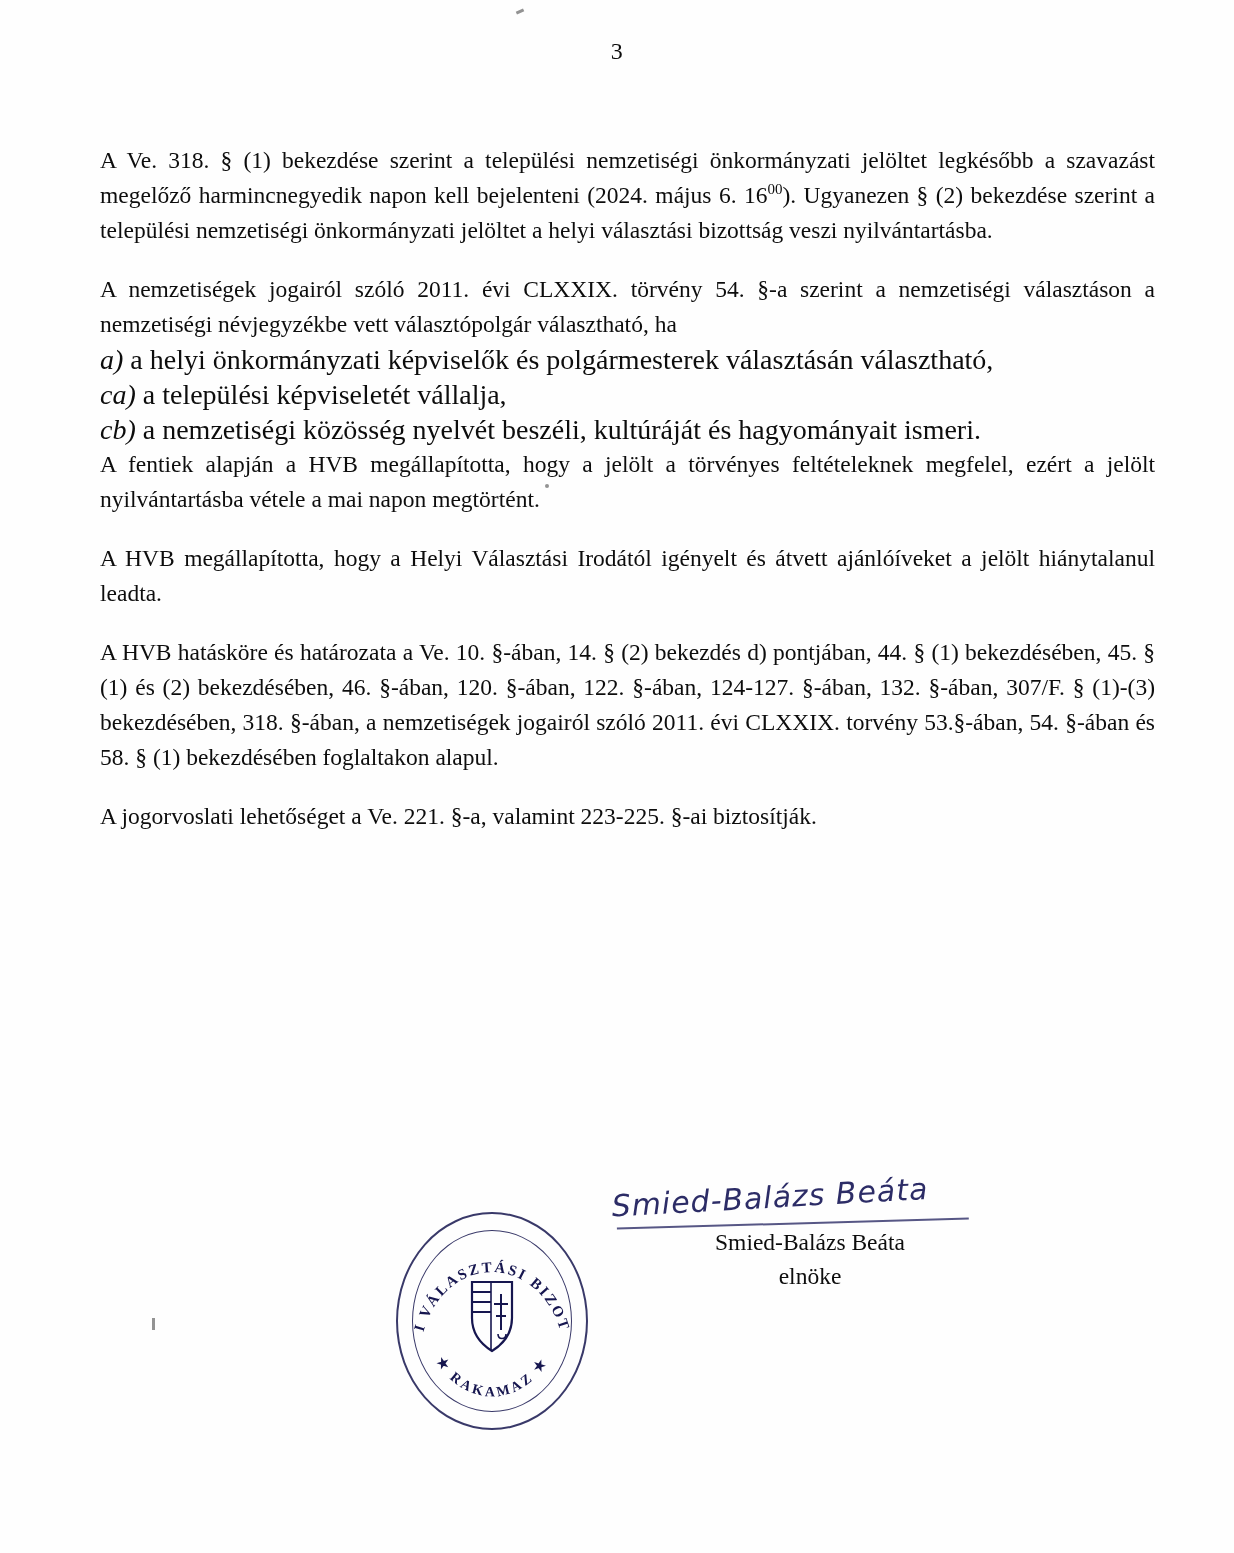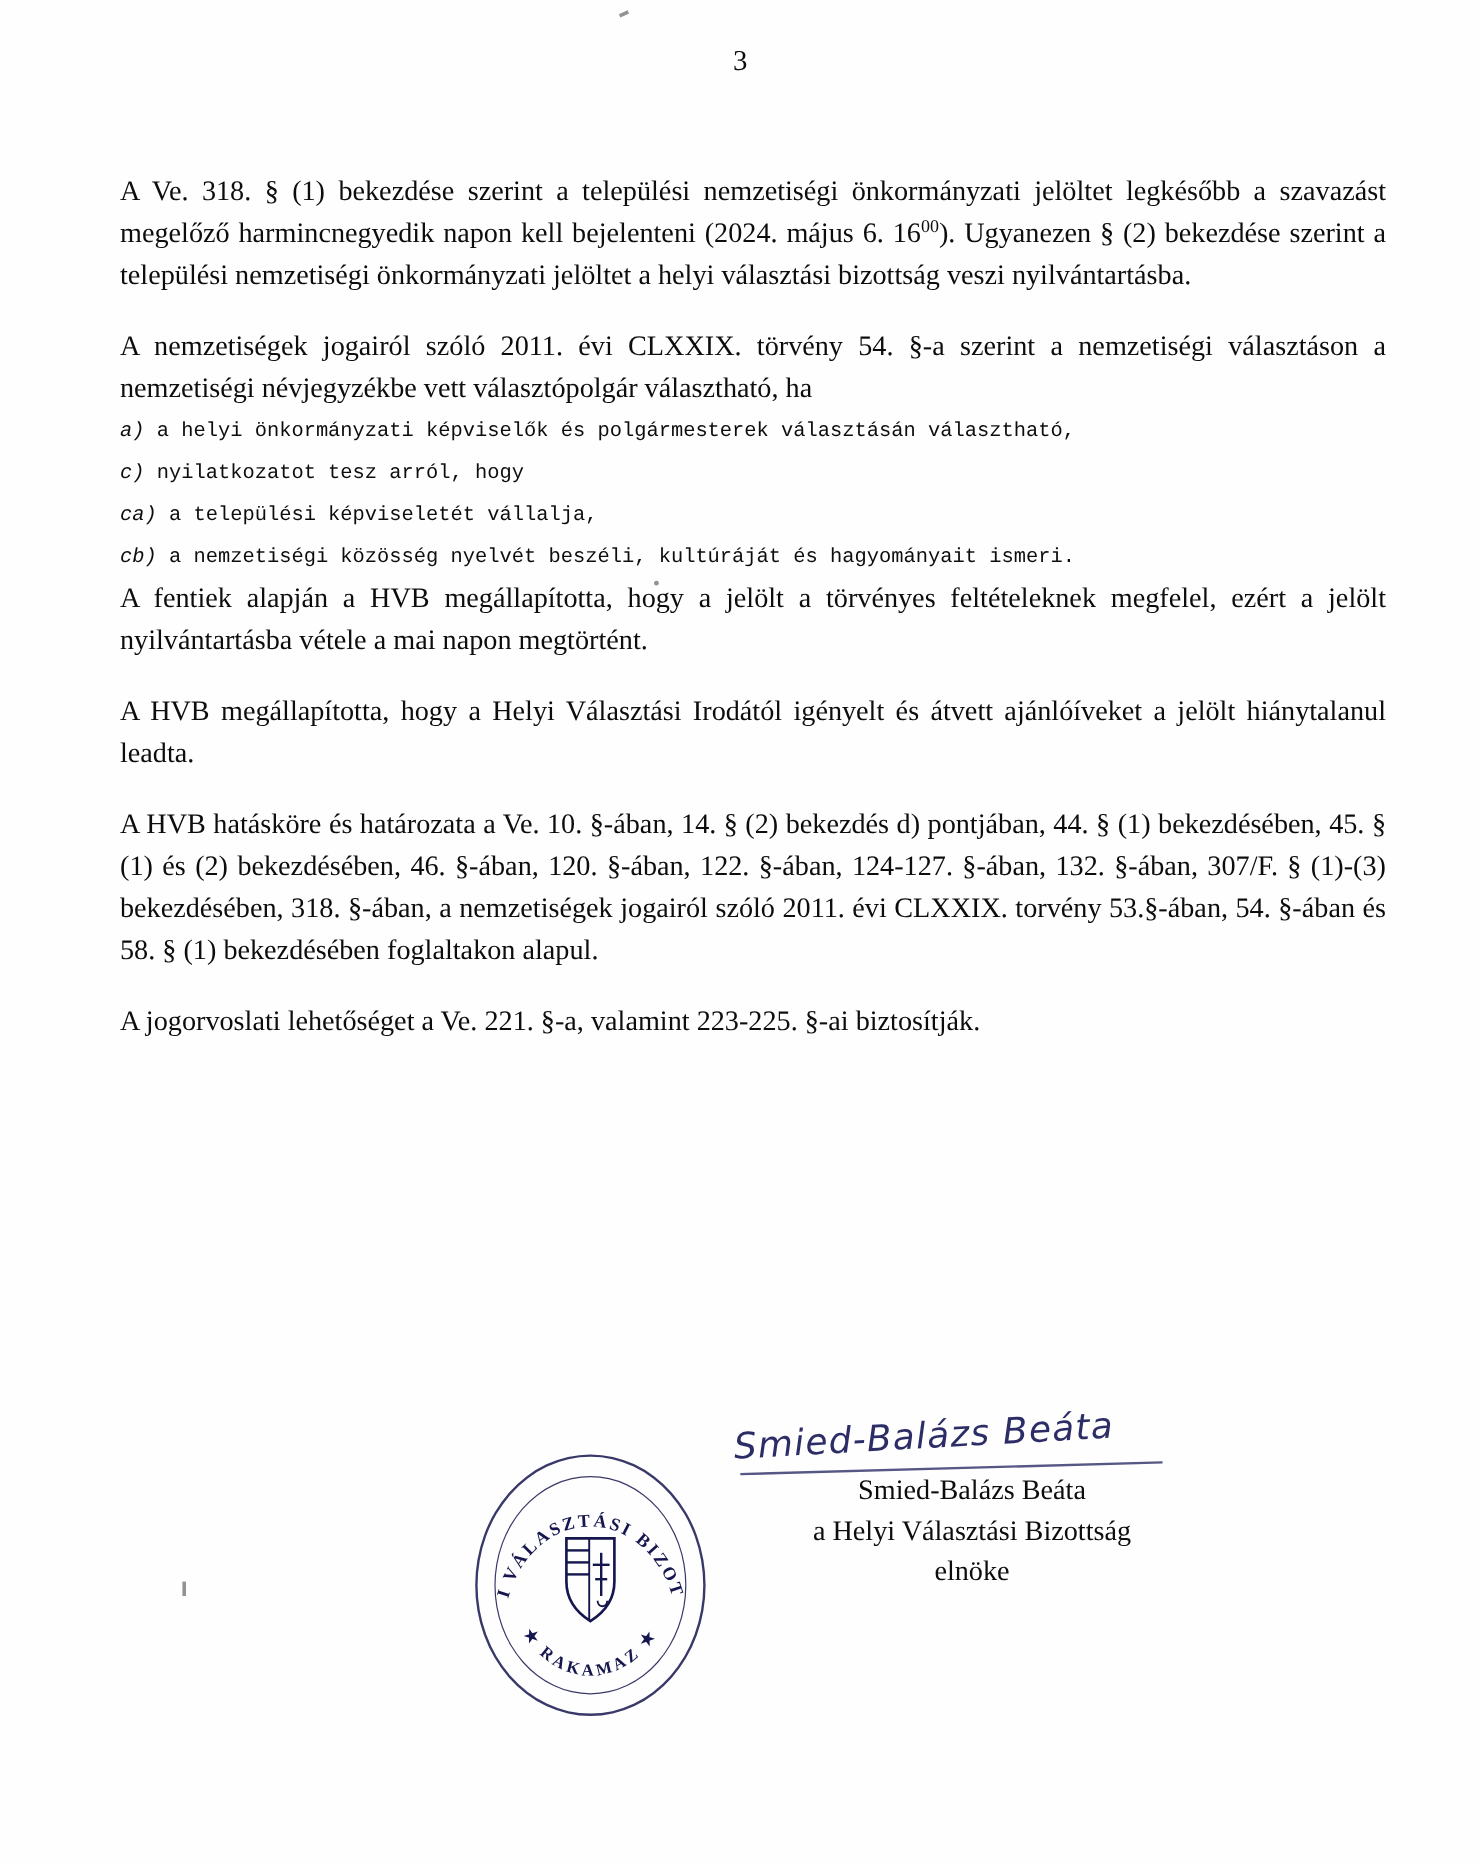--- a/index.html
+++ b/index.html
@@ -45,25 +45,24 @@
     font-size: 23.5px;
     line-height: 35px;
     text-align: justify;
     text-justify: inter-word;
     hyphens: none;
   }
   p.para.tight {
     margin-bottom: 0;
   }
   .list-line {
-    font-size: 17px;
+    font-size: 28px;
     line-height: 35px;
     text-align: justify;
     margin: 0;
-    font-family: Liberation Mono, monospace;
   }
   .itm {
     font-style: italic;
   }
   sup.time {
     font-size: 15px;
     vertical-align: super;
     line-height: 0;
   }
   .place-date {
@@ -169,21 +168,20 @@
 
   <div class="content">
 
     <p class="para"><span>A Ve. 318. § (1) bekezdése szerint a települési nemzetiségi önkormányzati jelöltet legkésőbb a szavazást megelőző harmincnegyedik napon kell bejelenteni (2024. május 6. 16</span><sup class="time">00</sup><span>). Ugyanezen § (2) bekezdése szerint a települési nemzetiségi önkormányzati jelöltet a helyi választási bizottság veszi nyilvántartásba.</span></p>
 
     <p class="para tight">A nemzetiségek jogairól szóló 2011. évi CLXXIX. törvény 54. §-a szerint a nemzetiségi választáson a nemzetiségi névjegyzékbe vett választópolgár választható, ha</p>
 
     <p class="list-line"><span class="itm">a)</span><span> a helyi önkormányzati képviselők és polgármesterek választásán választható,</span></p>
 
 
-    <p class="list-line"><span class="itm">c)</span><span> nyilatkozatot tesz arról, hogy</span></p>
 
     <p class="list-line"><span class="itm">ca)</span><span> a települési képviseletét vállalja,</span></p>
 
     <p class="list-line"><span class="itm">cb)</span><span> a nemzetiségi közösség nyelvét beszéli, kultúráját és hagyományait ismeri.</span></p>
 
 
     <p class="para">A fentiek alapján a HVB megállapította, hogy a jelölt a törvényes feltételeknek megfelel, ezért a jelölt nyilvántartásba vétele a mai napon megtörtént.</p>
 
     <p class="para">A HVB megállapította, hogy a Helyi Választási Irodától igényelt és átvett ajánlóíveket a jelölt hiánytalanul leadta.</p>
 
@@ -194,21 +192,20 @@
   </div>
 
 
   <div class="signature">
     <span>Smied-Balázs Beáta</span>
     <span class="underline"></span>
   </div>
 
   <div class="sign-block">
     <div>Smied-Balázs Beáta</div>
-    <div>a Helyi Választási Bizottság</div>
     <div>elnöke</div>
   </div>
 
   <div class="stamp">
     <div class="ring-outer"></div>
     <div class="ring-inner"></div>
     <svg viewBox="0 0 192 218">
       <defs>
         <path id="arcTop" d="M 26,126 A 72,86 0 0 1 166,126"></path>
         <path id="arcBottom" d="M 30,122 A 68,82 0 0 0 162,122"></path>

